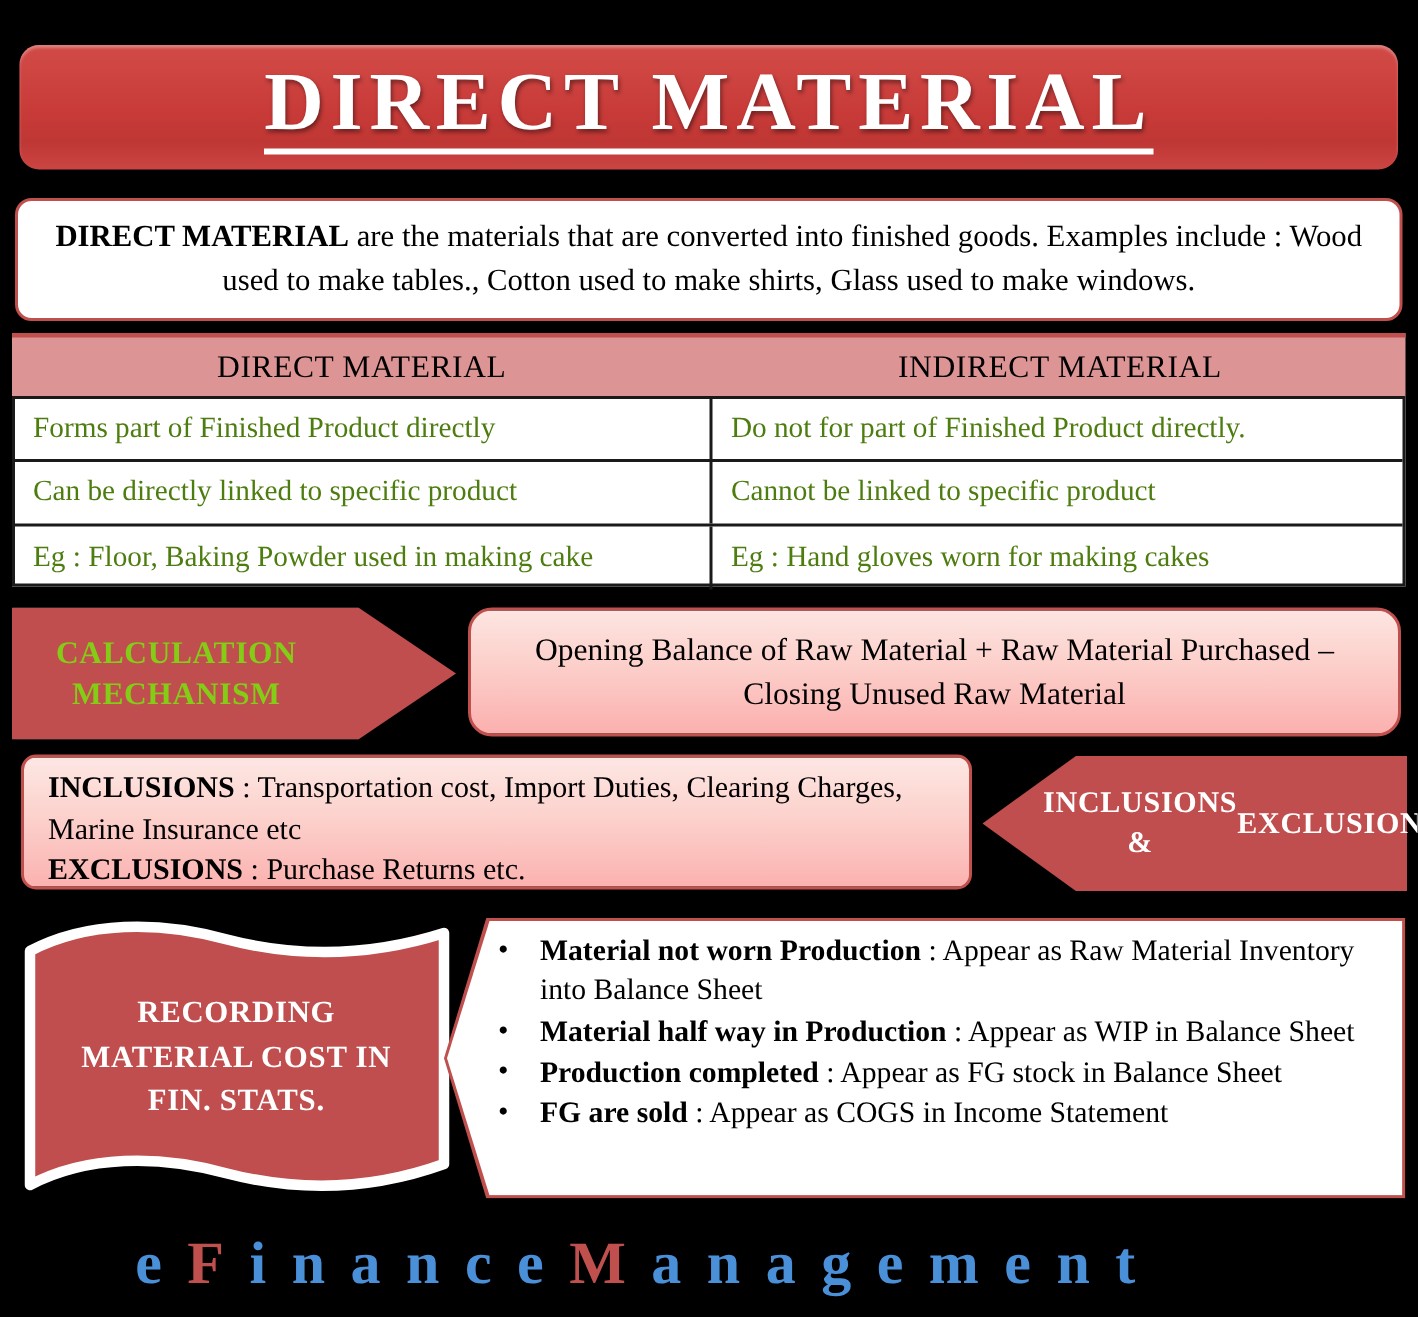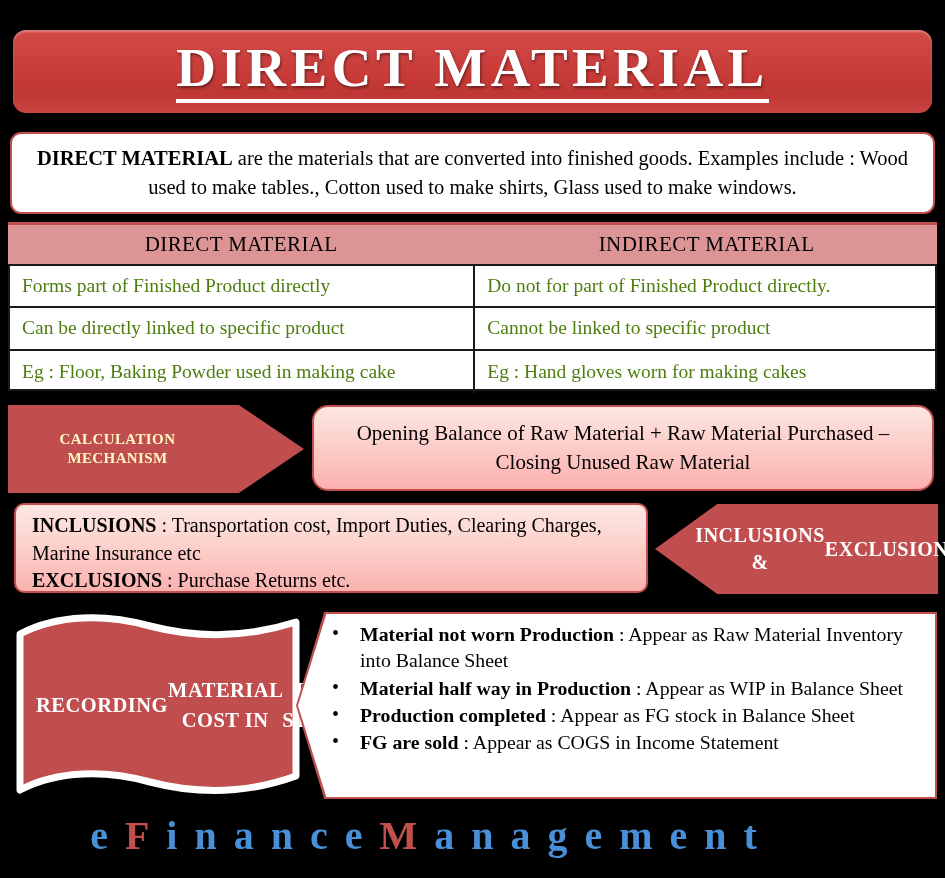--- a/index.html
+++ b/index.html
@@ -85,21 +85,21 @@
   .calc-arrow .shape {
     position: absolute; inset: 0;
     background: #c04e4e;
     -webkit-clip-path: polygon(0 0, 78% 0, 100% 50%, 78% 100%, 0 100%);
     clip-path: polygon(0 0, 78% 0, 100% 50%, 78% 100%, 0 100%);
     filter: drop-shadow(0 0 3px #ffffff) drop-shadow(0 0 1.5px #ffffff);
   }
   .calc-arrow .label {
     position: absolute; left: 0; top: 0; width: 74%; height: 100%;
     display: flex; flex-direction: column; align-items: center; justify-content: center;
-    color: #fef9c3; font-size: 15px; font-weight: 700; line-height: 1.3;
+    color: #84cc16; font-size: 21px; font-weight: 700; line-height: 1.3;
     letter-spacing: .4px; text-align: right;
   }
   .calc-box {
     position: absolute; left: 312px; top: 405px;
     width: 622px; height: 86px;
     background: linear-gradient(180deg,#fde5e1 0%,#fccfca 45%,#fbb0ae 100%);
     border: 2px solid #c0504d;
     border-radius: 16px;
     box-shadow: 3px 3px 5px rgba(0,0,0,0.75);
     display: flex; align-items: center; justify-content: center;
@@ -139,21 +139,21 @@
   }
 
   
   .flag {
     position: absolute; left: 10px; top: 612px;
     width: 295px; height: 187px;
   }
   .flag svg { display: block; width: 100%; height: 100%; }
   .flag .label {
     position: absolute; left: 0; top: 0; width: 100%; height: 100%;
-    display: flex; flex-direction: row; align-items: center; justify-content: flex-start;
+    display: flex; flex-direction: column; align-items: center; justify-content: center;
     color: #fff; font-size: 20.5px; font-weight: 700; line-height: 1.45;
     letter-spacing: .5px; text-align: center; padding: 0 26px;
   }
 
   
   .bullet-box {
     position: absolute; left: 296px; top: 612px;
     width: 641px; height: 187px;
   }
   .bullet-box .bg {
@@ -181,21 +181,21 @@
     content: "\2022";
     position: absolute; left: 6px; top: -1px;
     font-size: 20px; color: #000;
   }
   .bullet-list li b { font-weight: 700; }
 
   
   .footer {
     position: absolute; left: 0; top: 805px;
     width: 864px; height: 60px;
-    display: flex; align-items: center; justify-content: center;
+    display: flex; align-items: flex-end; justify-content: center;
   }
   .footer-logo {
     font-size: 40px; font-weight: 700; letter-spacing: 17px;
     color: #4a90d9; white-space: nowrap;
     font-family: "Liberation Serif", "DejaVu Serif", serif;
   }
   .footer-logo .cap { color: #c0504d; }
 </style>
 </head>
 <body>

